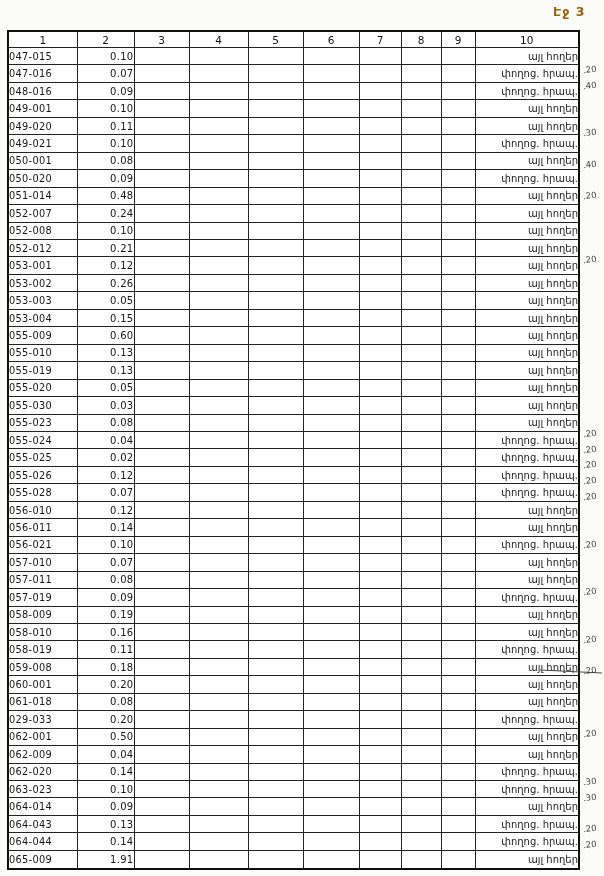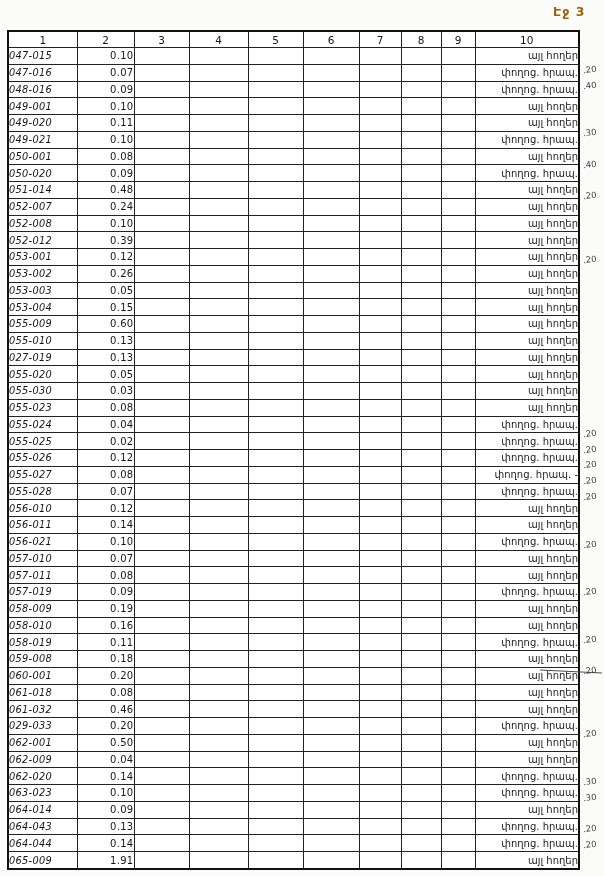--- a/index.html
+++ b/index.html
@@ -20,21 +20,21 @@
     background:#fff;
   }
   table.sheet th, table.sheet td{
     border:1px solid #232323;
     padding:0;overflow:hidden;white-space:nowrap;
     vertical-align:middle;
   }
   table.sheet th{
     height:15px;font-size:10.5px;font-weight:400;text-align:center;color:#131313;
   }
-  td.col-code{padding-left:3px;text-align:left;font-size:9.8px;letter-spacing:0.3px;font-style:italic;}
+  td.col-code{padding-left:3px;text-align:left;font-size:9.8px;letter-spacing:0.3px;}
   td.col-area{text-align:right;font-size:10px;letter-spacing:0.3px;}
   td.col-empty{}
   td.col-type{padding-left:3px;text-align:right;font-size:10px;color:#1b1b1b;}
   .margin-note{
     position:absolute;left:583px;width:20px;
     font-size:8.5px;line-height:9px;color:#3d3d3d;
     transform:rotate(-7deg);
     font-family:"DejaVu Sans",sans-serif;
   }
   .arrow-line{
@@ -203,21 +203,21 @@
         <td class="col-empty"></td>
         <td class="col-empty"></td>
         <td class="col-empty"></td>
         <td class="col-empty"></td>
         <td class="col-empty"></td>
         <td class="col-empty"></td>
         <td class="col-type">այլ հողեր</td>
       </tr>
       <tr>
         <td class="col-code">052-012</td>
-        <td class="col-area">0.39</td>
+        <td class="col-area">0.21</td>
         <td class="col-empty"></td>
         <td class="col-empty"></td>
         <td class="col-empty"></td>
         <td class="col-empty"></td>
         <td class="col-empty"></td>
         <td class="col-empty"></td>
         <td class="col-empty"></td>
         <td class="col-type">այլ հողեր</td>
       </tr>
       <tr>
@@ -286,21 +286,21 @@
         <td class="col-empty"></td>
         <td class="col-empty"></td>
         <td class="col-empty"></td>
         <td class="col-empty"></td>
         <td class="col-empty"></td>
         <td class="col-empty"></td>
         <td class="col-empty"></td>
         <td class="col-type">այլ հողեր</td>
       </tr>
       <tr>
-        <td class="col-code">027-019</td>
+        <td class="col-code">055-019</td>
         <td class="col-area">0.13</td>
         <td class="col-empty"></td>
         <td class="col-empty"></td>
         <td class="col-empty"></td>
         <td class="col-empty"></td>
         <td class="col-empty"></td>
         <td class="col-empty"></td>
         <td class="col-empty"></td>
         <td class="col-type">այլ հողեր</td>
       </tr>
@@ -370,32 +370,20 @@
         <td class="col-empty"></td>
         <td class="col-empty"></td>
         <td class="col-empty"></td>
         <td class="col-empty"></td>
         <td class="col-empty"></td>
         <td class="col-empty"></td>
         <td class="col-empty"></td>
         <td class="col-type">փողոց. հրապ.</td>
       </tr>
       <tr>
-        <td class="col-code">055-027</td>
-        <td class="col-area">0.08</td>
-        <td class="col-empty"></td>
-        <td class="col-empty"></td>
-        <td class="col-empty"></td>
-        <td class="col-empty"></td>
-        <td class="col-empty"></td>
-        <td class="col-empty"></td>
-        <td class="col-empty"></td>
-        <td class="col-type">փողոց. հրապ. -</td>
-      </tr>
-      <tr>
         <td class="col-code">055-028</td>
         <td class="col-area">0.07</td>
         <td class="col-empty"></td>
         <td class="col-empty"></td>
         <td class="col-empty"></td>
         <td class="col-empty"></td>
         <td class="col-empty"></td>
         <td class="col-empty"></td>
         <td class="col-empty"></td>
         <td class="col-type">փողոց. հրապ.</td>
@@ -528,32 +516,20 @@
         <td class="col-empty"></td>
         <td class="col-empty"></td>
         <td class="col-empty"></td>
         <td class="col-empty"></td>
         <td class="col-empty"></td>
         <td class="col-type">այլ հողեր</td>
       </tr>
       <tr>
         <td class="col-code">061-018</td>
         <td class="col-area">0.08</td>
-        <td class="col-empty"></td>
-        <td class="col-empty"></td>
-        <td class="col-empty"></td>
-        <td class="col-empty"></td>
-        <td class="col-empty"></td>
-        <td class="col-empty"></td>
-        <td class="col-empty"></td>
-        <td class="col-type">այլ հողեր</td>
-      </tr>
-      <tr>
-        <td class="col-code">061-032</td>
-        <td class="col-area">0.46</td>
         <td class="col-empty"></td>
         <td class="col-empty"></td>
         <td class="col-empty"></td>
         <td class="col-empty"></td>
         <td class="col-empty"></td>
         <td class="col-empty"></td>
         <td class="col-empty"></td>
         <td class="col-type">այլ հողեր</td>
       </tr>
       <tr>

